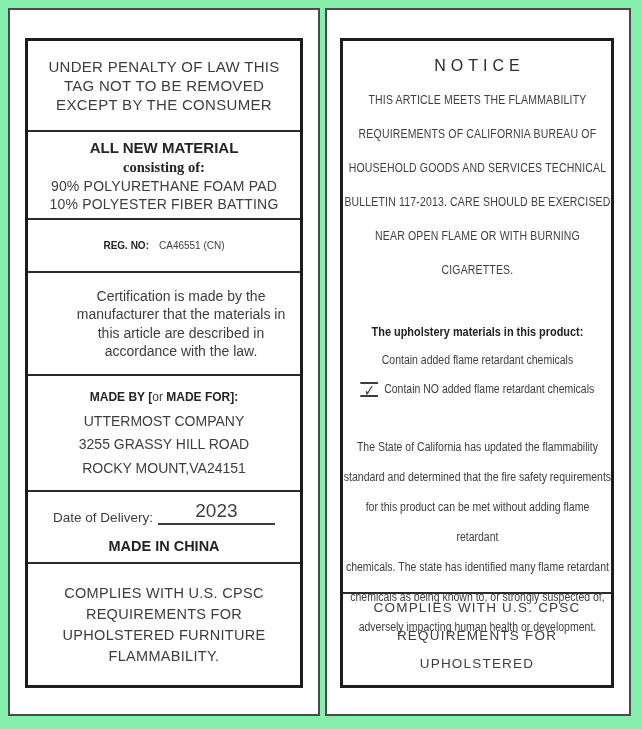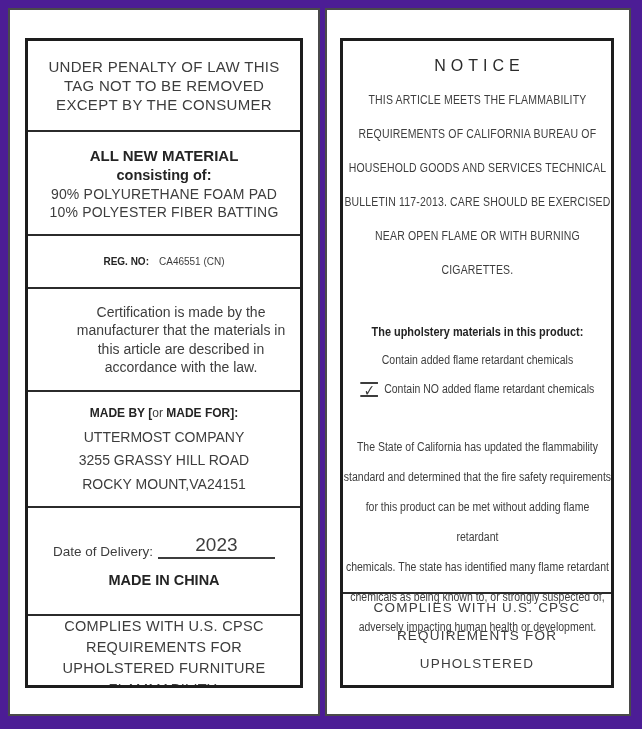--- a/index.html
+++ b/index.html
@@ -6,21 +6,21 @@
   body {
     font-family: "Liberation Sans", sans-serif;
     background: #ffffff;
     width: 642px;
     height: 729px;
   }
   .page {
     position: relative;
     width: 642px;
     height: 729px;
-    background: #4c1d95;
+    background: #86efac;
   }
   .panel {
     position: absolute;
     top: 8px;
     height: 708px;
     border: 2px solid #4a4a4a;
     background: #ffffff;
   }
   .panel-left  { left: 8px;   width: 312px; }
   .panel-right { left: 325px; width: 306px; }
@@ -41,30 +41,30 @@
     align-items: center;
     justify-content: center;
     text-align: center;
     color: #3d3d3d;
     flex: 0 0 auto;
   }
   .divider-b { border-bottom: 2px solid #2b2b2b; }
 
   
   .s1 { height: 91px;  font-size: 15px;   line-height: 19px;   letter-spacing: 0.3px; }
-  .s2 { height: 104px; }
+  .s2 { height: 88px; }
   .s3 { height: 53px; }
   .s4 { height: 103px; font-size: 14px;   line-height: 18.5px; padding-left: 34px; }
   .s5 { height: 116px; font-size: 14px;   line-height: 23.5px; }
-  .s6 { height: 108px; }
+  .s6 { height: 72px; }
   .s7 { flex: 1 1 auto; font-size: 14.5px; line-height: 21px; letter-spacing: 0.3px; }
 
   .bold-head { font-weight: bold; color: #242424; }
   .s2 .t1 { font-size: 15px;   line-height: 20px; }
-  .s2 .t2 { font-size: 14.5px; line-height: 19px; }
+  .s2 .t2 { font-size: 14.5px; line-height: 19px; font-family: Liberation Serif, serif; }
   .s2 .comp { font-size: 14px; line-height: 15.5px; letter-spacing: 0.2px; margin-top: 2px; }
   .s3 .regrow { display: flex; gap: 10px; font-size: 10px; align-items: center; }
   .s5 .madefor { font-size: 12px; }
   .s5 .or-reg { font-weight: normal; color: #3d3d3d; }
   .s6 .delrow { display: flex; align-items: flex-end; font-size: 13.5px; gap: 5px; }
   .underline-slot {
     display: inline-block;
     width: 117px;
     text-align: center;
     border-bottom: 2px solid #3d3d3d;

